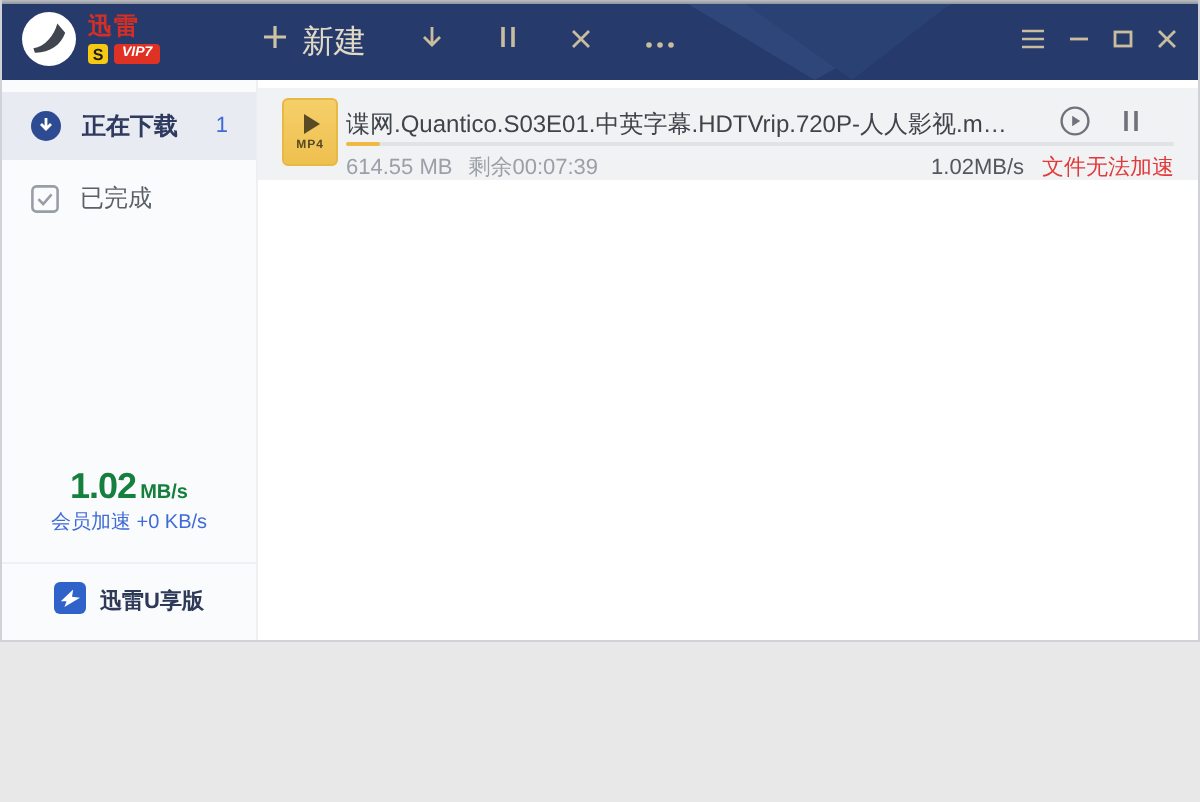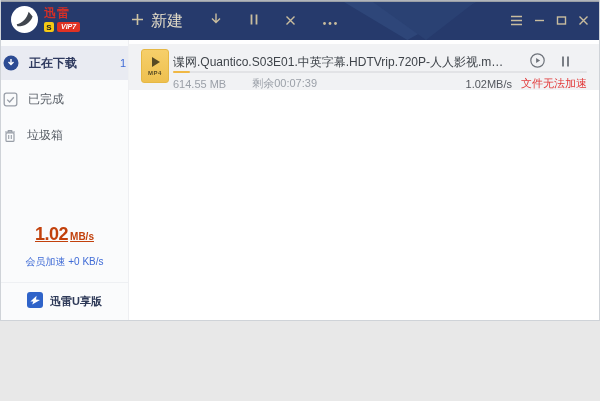--- a/index.html
+++ b/index.html
@@ -49,30 +49,30 @@
   .wc-btn { display:flex; align-items:center; cursor:pointer; }
   
   .app-body { flex:1; display:flex; min-height:0; }
   .sidebar {
     width:128px; flex:0 0 128px; background:#fafbfc;
     border-right:1px solid #eeeff2; position:relative;
   }
   .nav { padding-top:6px; }
   .nav-item {
     height:34px; display:flex; align-items:center; gap:10px;
-    padding:0 2px; color:#5a6068; font-size:12px; margin-bottom:2px; cursor:pointer;
+    padding:0 14px; color:#5a6068; font-size:12px; margin-bottom:2px; cursor:pointer;
   }
   .nav-item.active { background:#e9ebf2; color:#2f3a5f; font-weight:bold; }
   .nav-icon { display:flex; align-items:center; }
   .nav-count { margin-left:auto; color:#3f6bd6; font-size:11px; font-weight:normal; }
   .sidebar-stats { position:absolute; bottom:0; left:0; right:0; text-align:center; }
-  .speed-line { color:#c2410c;text-decoration:underline; }
+  .speed-line { color:#15803d; }
   .speed-value { font-size:18px; font-weight:bold; letter-spacing:-0.5px; }
   .speed-unit { font-size:10px; font-weight:bold; margin-left:2px; }
-  .member { color:#3f6bd6; font-size:10px; margin-top:10px; }
+  .member { color:#3f6bd6; font-size:10px; margin-top:0; }
   .stats-divider { height:1px; background:#eef0f3; margin-top:13px; }
   .edition {
     display:flex; align-items:center; justify-content:center; gap:7px;
     padding:9px 0 10px; color:#2e3a58; font-size:11px; cursor:pointer;font-weight:bold;
   }
   
   .main { flex:1; background:#ffffff; position:relative; min-width:0; }
   .dl-row { position:relative; margin-top:4px; height:46px; background:#f1f2f4; }
   .file-icon {
     position:absolute; left:12px; top:5px; width:28px; height:34px;
@@ -97,21 +97,21 @@
   .ra-btn { display:flex; align-items:center; cursor:pointer; }
   .progress-track {
     position:absolute; left:44px; right:12px; top:27px; height:2px;
     background:#e2e3e6; border-radius:1px;
   }
   .progress-fill { height:100%; background:#f0b844; border-radius:1px; width:0; }
   .row-meta {
     position:absolute; left:44px; right:12px; top:32px;
     display:flex; align-items:center; font-size:11px; color:#9ba0a8;
   }
-  .meta-remaining { margin-left:26px; }
+  .meta-remaining { margin-left:8px; }
   .meta-speed { margin-left:auto; color:#53575d; }
   .meta-status { margin-left:9px; color:#e23a3a; }
 </style>
 </head>
 <body>
 
 <div class="window">
   <div class="top-strip"></div>
 
   <div class="titlebar">
@@ -222,30 +222,20 @@
           <span class="nav-count">1</span>
         </div>
         <div class="nav-item">
           <span class="nav-icon">
             <svg width="15" height="15" viewBox="0 0 15 15">
                 <rect x="1.2" y="1.2" width="12.6" height="12.6" rx="2" stroke="#989ea7" stroke-width="1.3" fill="none"></rect>
                 <path d="M4.2 7.6l2.4 2.4 4.2-4.8" stroke="#989ea7" stroke-width="1.3" fill="none"></path>
               </svg>
           </span>
           <span>已完成</span>
-        </div>
-        <div class="nav-item">
-          <span class="nav-icon">
-            <svg width="14" height="15" viewBox="0 0 14 15">
-                <path d="M2 4h10M5.3 4V2.6h3.4V4" stroke="#989ea7" stroke-width="1.2" fill="none"></path>
-                <rect x="3" y="4.8" width="8" height="8.6" rx="1" stroke="#989ea7" stroke-width="1.2" fill="none"></rect>
-                <path d="M5.7 7v4M8.3 7v4" stroke="#989ea7" stroke-width="1.1" fill="none"></path>
-              </svg>
-          </span>
-          <span>垃圾箱</span>
         </div>
       </div>
 
       <div class="sidebar-stats">
         <div class="speed-line">
           <span class="speed-value">1.02</span><span class="speed-unit">MB/s</span>
         </div>
         <div class="member">会员加速 +0 KB/s</div>
         <div class="stats-divider"></div>
         <div class="edition">

